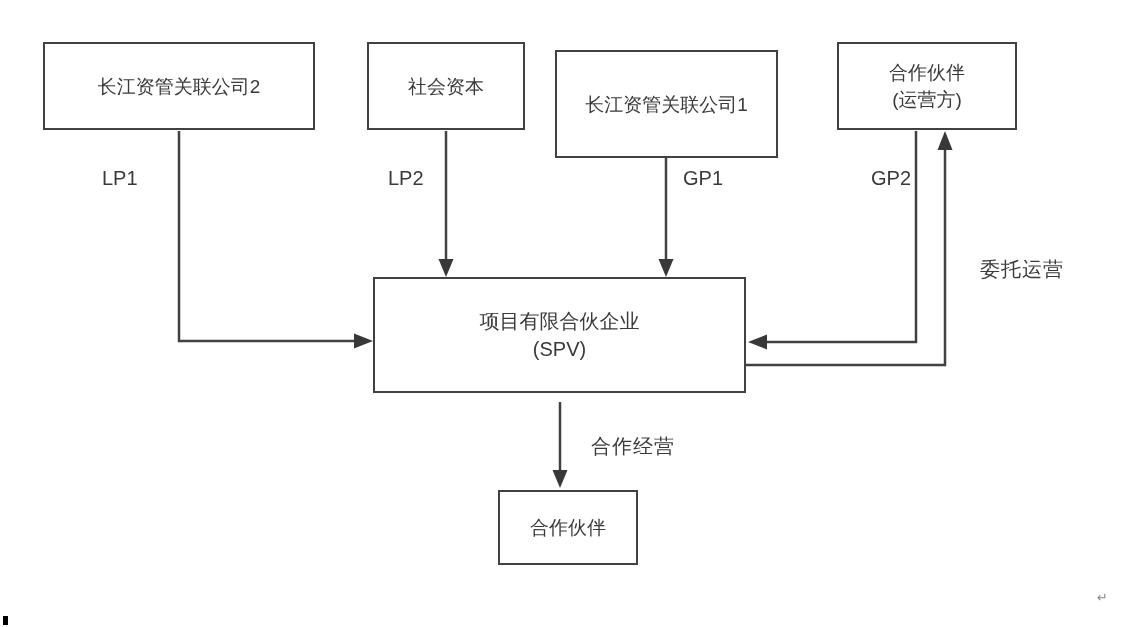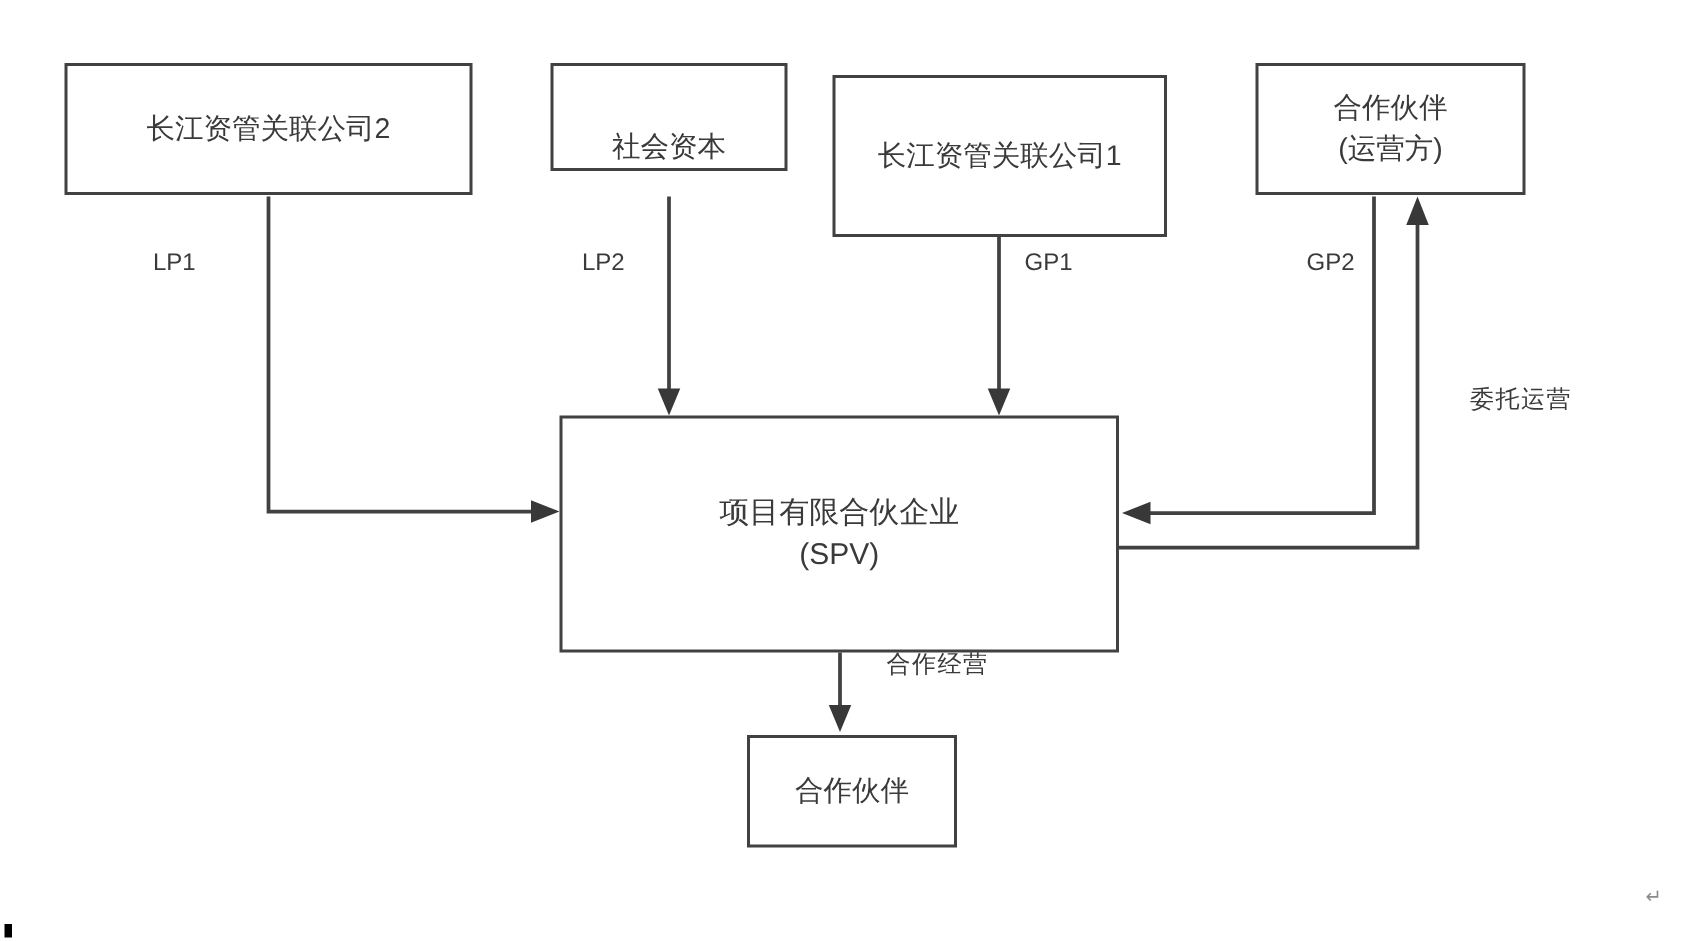--- a/index.html
+++ b/index.html
@@ -32,28 +32,28 @@
     display:flex;
     flex-direction:column;
     align-items:center;
     justify-content:center;
     text-align:center;
     font-size:19px;
     line-height:27px;
     color:var(--text-color);
   }
   .node-company2{left:43px;top:42px;width:272px;height:88px;}
-  .node-social-capital{left:367px;top:42px;width:158px;height:72px;justify-content:flex-end;}
+  .node-social-capital{left:367px;top:42px;width:158px;height:88px;}
   .node-company1{left:555px;top:50px;width:223px;height:108px;}
   .node-partner{left:837px;top:42px;width:180px;height:88px;}
-  .node-spv{left:373px;top:277px;width:373px;height:158px;font-size:20px;line-height:28px;}
+  .node-spv{left:373px;top:277px;width:373px;height:116px;font-size:20px;line-height:28px;}
   .node-hotel{left:498px;top:490px;width:140px;height:75px;}
   .edge-label{
     position:absolute;
-    font-size:16px;
+    font-size:20px;
     color:var(--text-color);
     white-space:nowrap;
   }
   .label-lp1{left:102px;top:167px;}
   .label-lp2{left:388px;top:167px;}
   .label-gp1{left:683px;top:167px;}
   .label-gp2{left:852px;top:167px;margin-left:19px;}
   .label-entrust{left:964px;top:256px;letter-spacing:1px;margin-left:16px;}
   .label-coop{left:591px;top:433px;letter-spacing:1px;}
   .caret-mark{

